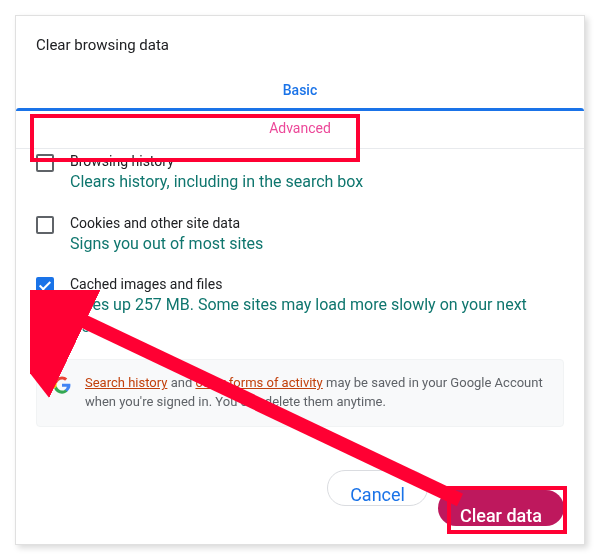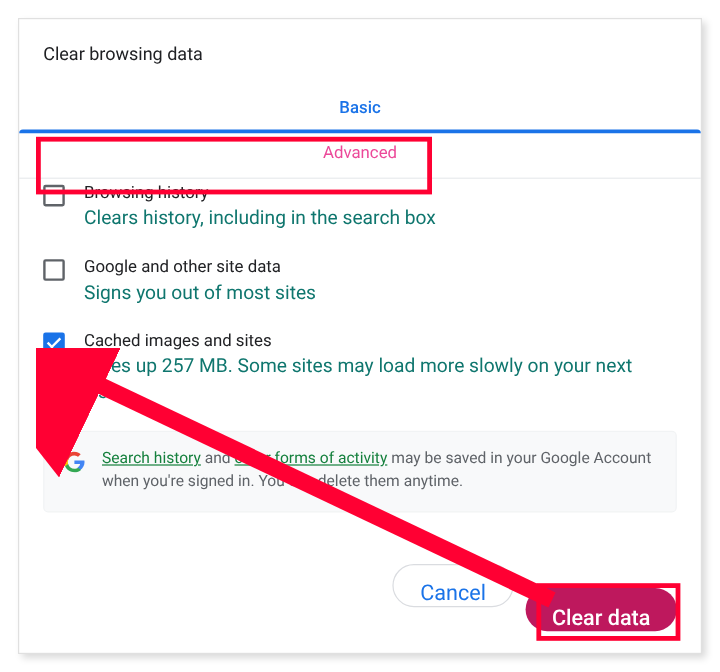--- a/index.html
+++ b/index.html
@@ -122,21 +122,21 @@
   display:flex;
   gap:14px;
   align-items:flex-start;
   font-size:13px;
   color:#5f6368;
   line-height:1.45;
 }
 .g-icon{
   width:18px;height:18px;flex:none;margin-top:2px;
 }
-.infobox a{color:#15803d;text-decoration:underline;cursor:pointer}
+.infobox a{color:#c2410c;text-decoration:underline;cursor:pointer}
 .buttons{
   position:absolute;
   right:20px;bottom:18px;
   display:flex;gap:10px;align-items:center;
 }
 .btn{
   height:36px;
   border-radius:18px;
   font-size:18px;
   padding:0 22px;
@@ -180,29 +180,29 @@
       <div class="cb"></div>
       <div class="opt-text">
         <span class="opt-title">Browsing history</span>
         <span class="opt-desc">Clears history, including in the search box</span>
       </div>
     </div>
 
     <div class="opt">
       <div class="cb"></div>
       <div class="opt-text">
-        <span class="opt-title">Google and other site data</span>
+        <span class="opt-title">Cookies and other site data</span>
         <span class="opt-desc">Signs you out of most sites</span>
       </div>
     </div>
 
     <div class="opt">
       <div class="cb checked"></div>
       <div class="opt-text">
-        <span class="opt-title">Cached images and sites</span>
+        <span class="opt-title">Cached images and files</span>
         <span class="opt-desc">Frees up 257 MB. Some sites may load more slowly on your next visit.</span>
       </div>
     </div>
 
   </div>
 
   <div class="infobox">
     <svg class="g-icon" viewBox="0 0 48 48">
       <path fill="#EA4335" d="M24 9.5c3.9 0 6.6 1.7 8.1 3.1l5.9-5.9C34.4 3.1 29.7 1 24 1 14.8 1 6.9 6.6 3.3 14.7l6.9 5.4C11.9 14 17.4 9.5 24 9.5z"></path>
       <path fill="#4285F4" d="M46.5 24.5c0-1.6-.1-2.8-.4-4.1H24v8.1h12.7c-.5 3-2.3 6-6 8.1l6.6 5.1C42.9 37.3 46.5 31.5 46.5 24.5z"></path>

